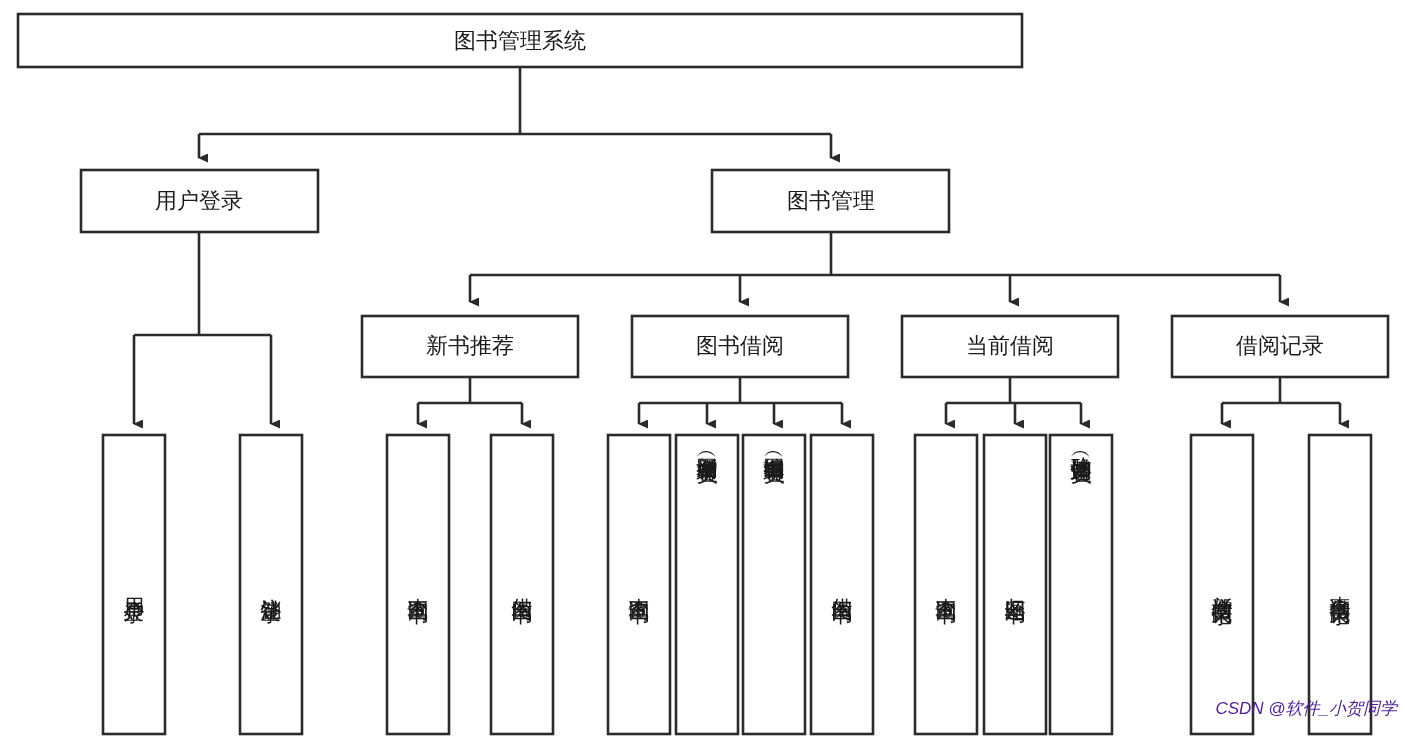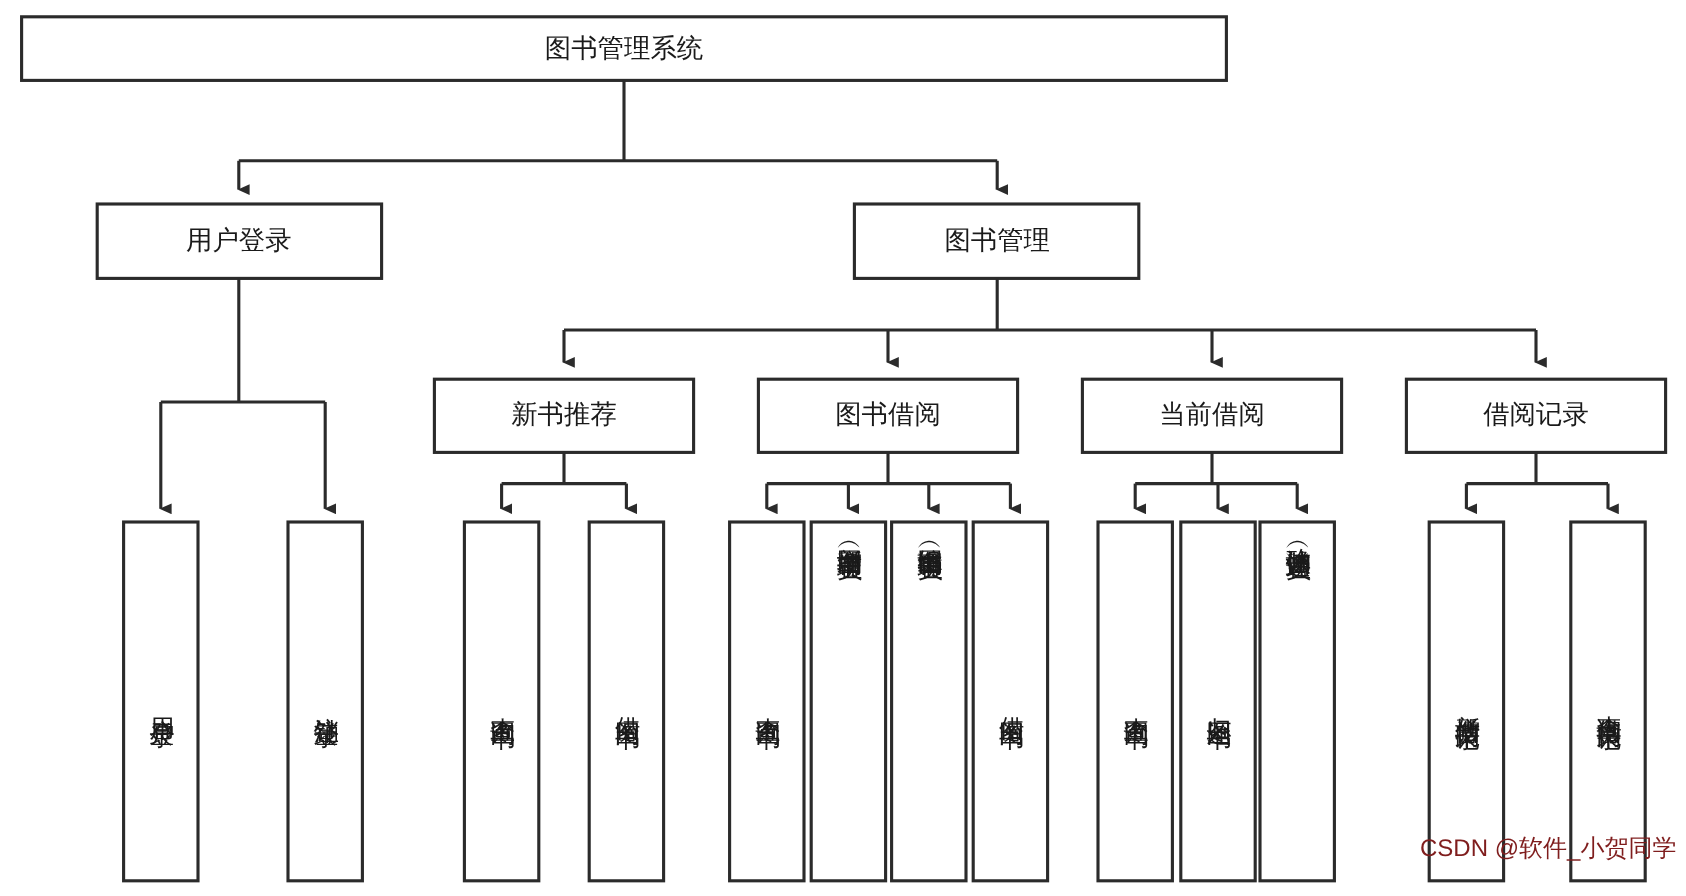--- a/index.html
+++ b/index.html
@@ -49,24 +49,25 @@
     font-size: 21px;
     writing-mode: vertical-rl;
     text-orientation: upright;
     letter-spacing: 2px;
   }
   .watermark {
     position: absolute;
     right: 8px;
     bottom: 4px;
     font-family: "Liberation Sans", "DejaVu Sans", sans-serif;
-    font-size: 20px;
-    color: #7f1d1d;
+    font-size: 17px;
+    color: #4c1d95;
     white-space: nowrap;
     pointer-events: none;
+    font-style: italic;
   }
 </style>
 </head>
 <body>
 
 <div id="diagram-root">
 
   <svg class="diagram" viewBox="0 0 1405 747" xmlns="http://www.w3.org/2000/svg">
     <defs>
       <marker id="arrowhead" markerWidth="9" markerHeight="10" refX="4.5" refY="9" orient="auto" markerUnits="userSpaceOnUse">

